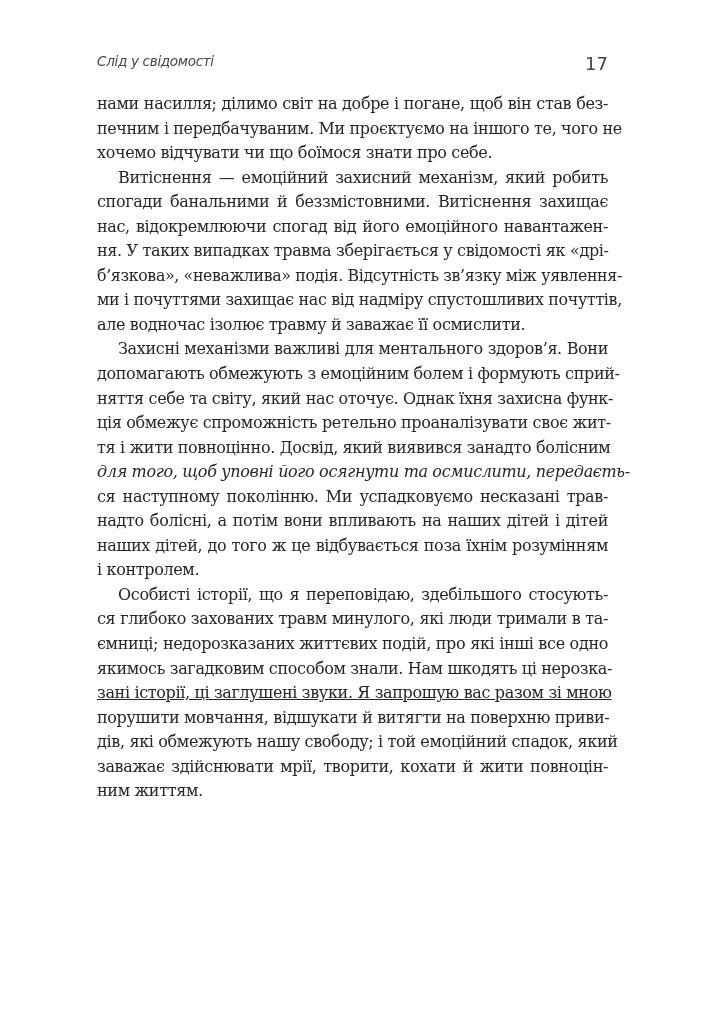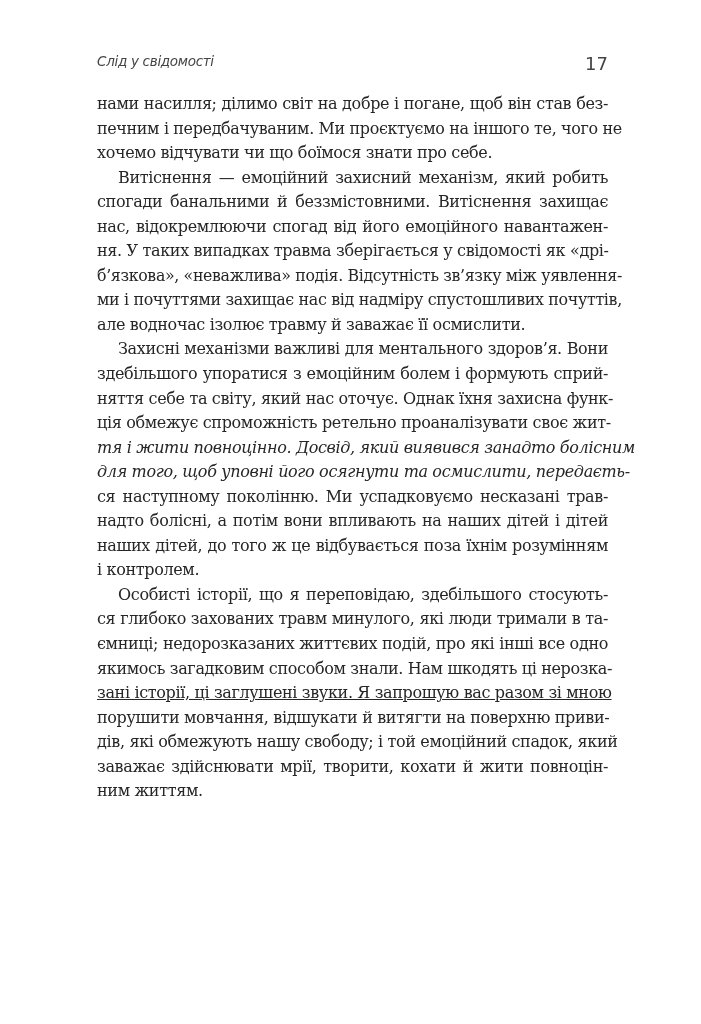--- a/index.html
+++ b/index.html
@@ -46,24 +46,24 @@
       <span class="line"><span style="white-space: nowrap; letter-spacing: -0.35px; word-spacing: 0px;">спогади банальними й беззмістовними. Витіснення захищає</span></span>
       <span class="line"><span style="white-space: nowrap; letter-spacing: -0.35px; word-spacing: 0px;">нас, відокремлюючи спогад від його емоційного навантажен-</span></span>
       <span class="line"><span style="white-space: nowrap; letter-spacing: -0.35px; word-spacing: 0px;">ня. У таких випадках травма зберігається у свідомості як «дрі-</span></span>
       <span class="line"><span style="white-space: nowrap; letter-spacing: -0.35px; word-spacing: 0px; display: inline-block; transform-origin: left center; transform: scaleX(0.985803);">б’язкова», «неважлива» подія. Відсутність зв’язку між уявлення-</span></span>
       <span class="line"><span style="white-space: nowrap; letter-spacing: -0.35px; word-spacing: 0px; display: inline-block; transform-origin: left center; transform: scaleX(0.992956);">ми і почуттями захищає нас від надміру спустошливих почуттів,</span></span>
       <span class="line last"><span style="white-space: nowrap; letter-spacing: -0.35px; word-spacing: 0px;">але водночас ізолює травму й заважає її осмислити.</span></span>
     </div>
 
     <div>
       <span class="line indent"><span style="white-space: nowrap; letter-spacing: -0.35px; word-spacing: 0px;">Захисні механізми важливі для ментального здоров’я. Вони</span></span>
-      <span class="line"><span style="white-space: nowrap; letter-spacing: -0.35px; word-spacing: 0px;">здебільшого упоратися з емоційним болем і формують сприй-</span></span>
+      <span class="line"><span style="white-space: nowrap; letter-spacing: -0.35px; word-spacing: 0px;">допомагають обмежують з емоційним болем і формують сприй-</span></span>
       <span class="line"><span style="white-space: nowrap; letter-spacing: -0.35px; word-spacing: 0px;">няття себе та світу, який нас оточує. Однак їхня захисна функ-</span></span>
       <span class="line"><span style="white-space: nowrap; letter-spacing: -0.35px; word-spacing: 0px;">ція обмежує спроможність ретельно проаналізувати своє жит-</span></span>
-      <span class="line"><span style="white-space: nowrap; letter-spacing: -0.35px; word-spacing: 0px; font-style: italic;">тя і жити повноцінно. Досвід, який виявився занадто болісним</span></span>
+      <span class="line"><span style="white-space: nowrap; letter-spacing: -0.35px; word-spacing: 0px;">тя і жити повноцінно. Досвід, який виявився занадто болісним</span></span>
       <span class="line"><span style="white-space: nowrap; letter-spacing: -0.35px; word-spacing: 0px; font-style: italic;">для того, щоб уповні його осягнути та осмислити, передаєть-</span></span>
       <span class="line"><span style="white-space: nowrap; letter-spacing: -0.35px; word-spacing: 0px;">ся наступному поколінню. Ми успадковуємо несказані трав-</span></span>
       <span class="line"><span style="white-space: nowrap; letter-spacing: -0.35px; word-spacing: 0px;">надто болісні, а потім вони впливають на наших дітей і дітей</span></span>
       <span class="line"><span style="white-space: nowrap; letter-spacing: -0.35px; word-spacing: 0px;">наших дітей, до того ж це відбувається поза їхнім розумінням</span></span>
       <span class="line last"><span style="white-space: nowrap; letter-spacing: -0.35px; word-spacing: 0px;">і контролем.</span></span>
     </div>
 
     <div>
       <span class="line indent"><span style="white-space: nowrap; letter-spacing: -0.35px; word-spacing: 0px;">Особисті історії, що я переповідаю, здебільшого стосують-</span></span>
       <span class="line"><span style="white-space: nowrap; letter-spacing: -0.35px; word-spacing: 0px;">ся глибоко захованих травм минулого, які люди тримали в та-</span></span>

